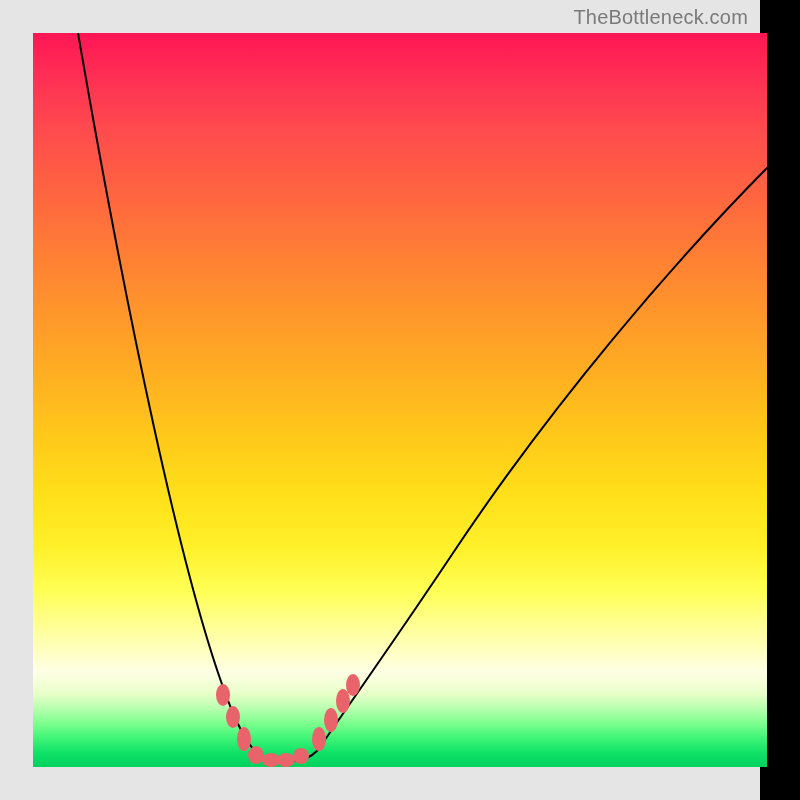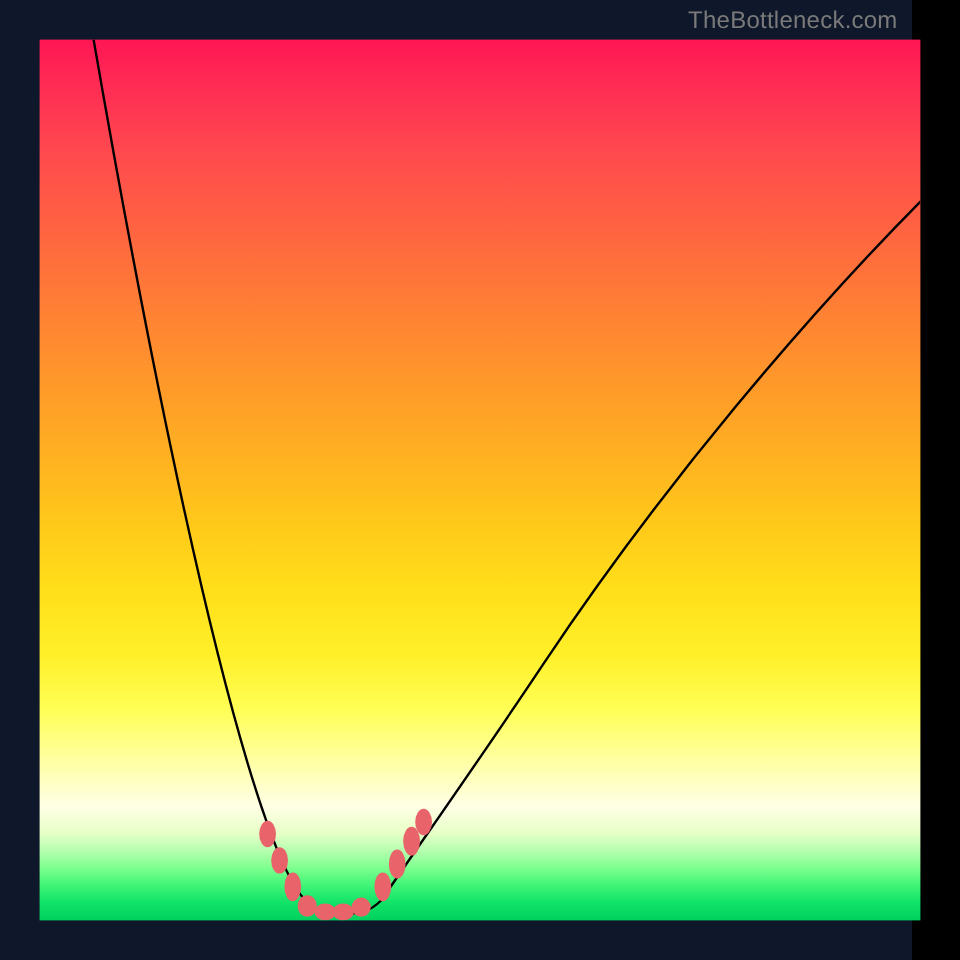--- a/index.html
+++ b/index.html
@@ -8,21 +8,21 @@
     width: 800px;
     height: 800px;
     background: #000;
     font-family: Arial, Helvetica, sans-serif;
     overflow: hidden;
   }
   .frame {
     position: relative;
     width: 760px;
     height: 800px;
-    background: #0f172a;
+    background: #e5e5e5;
   }
   .watermark {
     position: absolute;
     top: 6px;
     right: 12px;
     color: #7a7a7a;
     font-size: 20px;
     font-weight: 400;
     letter-spacing: 0.2px;
     z-index: 10;

